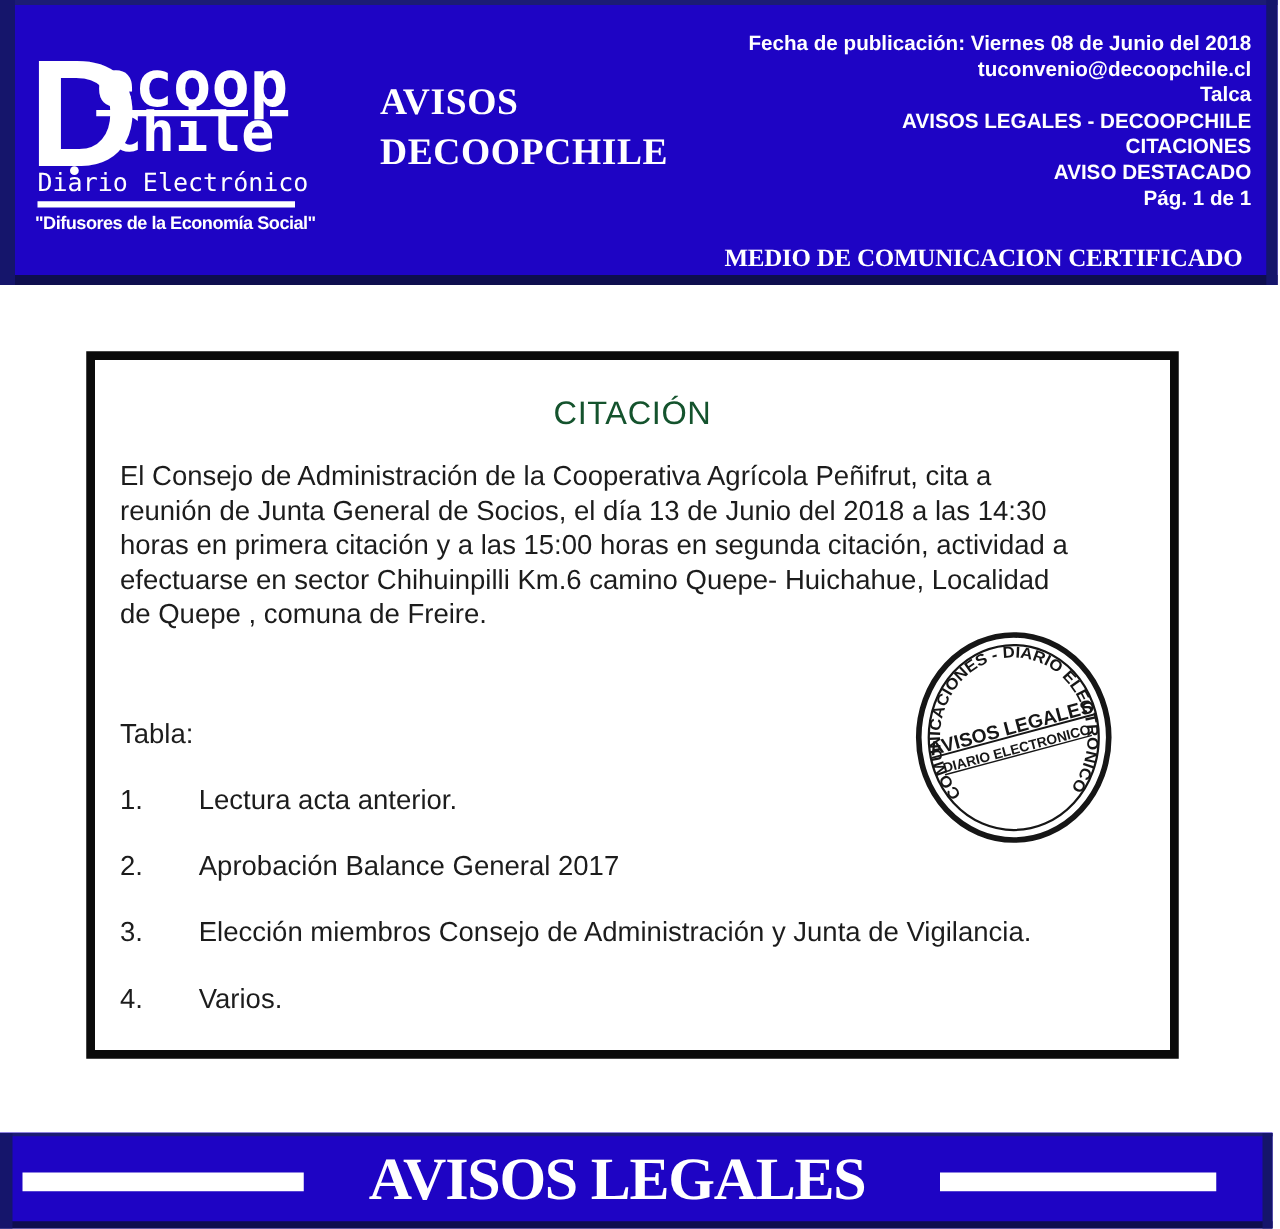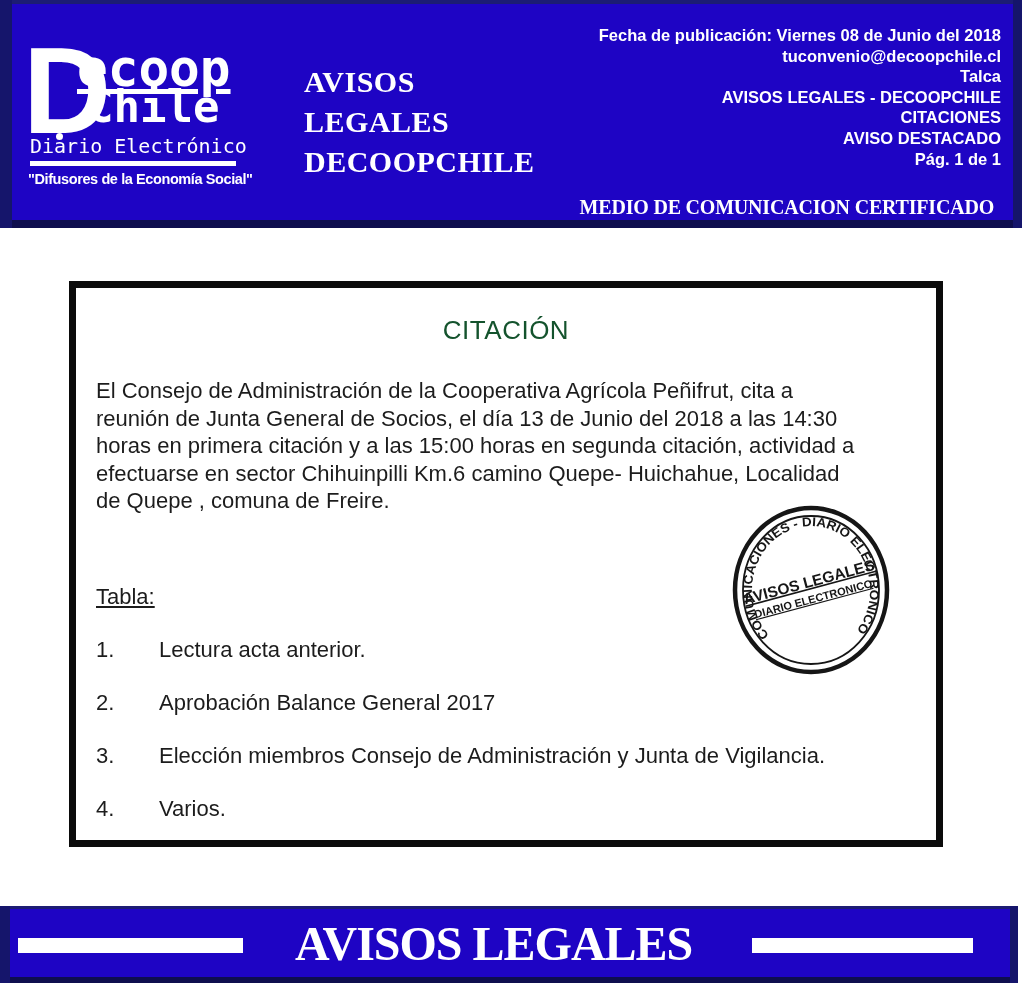--- a/index.html
+++ b/index.html
@@ -21,23 +21,23 @@
   .section-title{position:absolute;left:256px;top:62px;font:700 30px/40px "Liberation Serif",serif;letter-spacing:0.5px;margin-left:48px;}
   .meta{position:absolute;right:21px;top:25px;text-align:right;
         font:700 16.5px/20.6px "Liberation Sans",sans-serif;}
   .certified{position:absolute;right:28px;top:195px;font:700 20px/1.2 "Liberation Serif",serif;letter-spacing:-0.2px;margin-left:22px;}
 
   
   .notice-box{position:absolute;left:69px;top:281px;width:874px;height:566px;box-sizing:border-box;
     border:7px solid #0b0b0b;background:#ffffff;color:#1c1c1c;}
   .notice-title{margin:26px 0 0;text-align:center;font:400 26px/32px "Liberation Sans",sans-serif;
     letter-spacing:0.5px;color:#14532d;}
-  .notice-body{margin:31px 25px 0 20px;font:400 22px/27.5px "Liberation Sans",sans-serif;}
+  .notice-body{margin:21px 25px 0 20px;font:400 22px/27.5px "Liberation Sans",sans-serif;}
   .notice-body div{white-space:nowrap;}
-  .agenda-label{margin:68px 0 0 20px;font:400 22px/28px "Liberation Sans",sans-serif;text-decoration:underline;}
+  .agenda-label{margin:68px 0 0 20px;font:400 22px/28px "Liberation Sans",sans-serif;}
   .agenda{margin-left:20px;}
   .agenda-row{margin-top:25px;display:flex;font:400 22px/28px "Liberation Sans",sans-serif;}
   .agenda-num{width:63px;flex:none;}
   .agenda-txt{white-space:nowrap;}
 
   
   .stamp{position:absolute;left:729px;top:503px;width:164px;height:174px;z-index:5;}
 
   
   .footer-band{position:absolute;left:0;top:906px;width:1018px;height:77px;background:#1e04c4;
@@ -60,21 +60,20 @@
       <span class="logo-dot"></span>
       <span class="logo-ecoop">ecoop</span>
       <span class="logo-chile">Chile</span>
       <div class="logo-diario">Diario Electrónico</div>
       <div class="logo-rule"></div>
       <div class="logo-slogan">"Difusores de la Economía Social"</div>
     </div>
 
     <div class="section-title">
       <div>AVISOS</div>
-      <div>LEGALES</div>
       <div>DECOOPCHILE</div>
     </div>
 
     <div class="meta">
       <div>Fecha de publicación: Viernes 08 de Junio del 2018</div>
       <div>tuconvenio@decoopchile.cl</div>
       <div>Talca</div>
       <div>AVISOS LEGALES - DECOOPCHILE</div>
       <div>CITACIONES</div>
       <div>AVISO DESTACADO</div>

